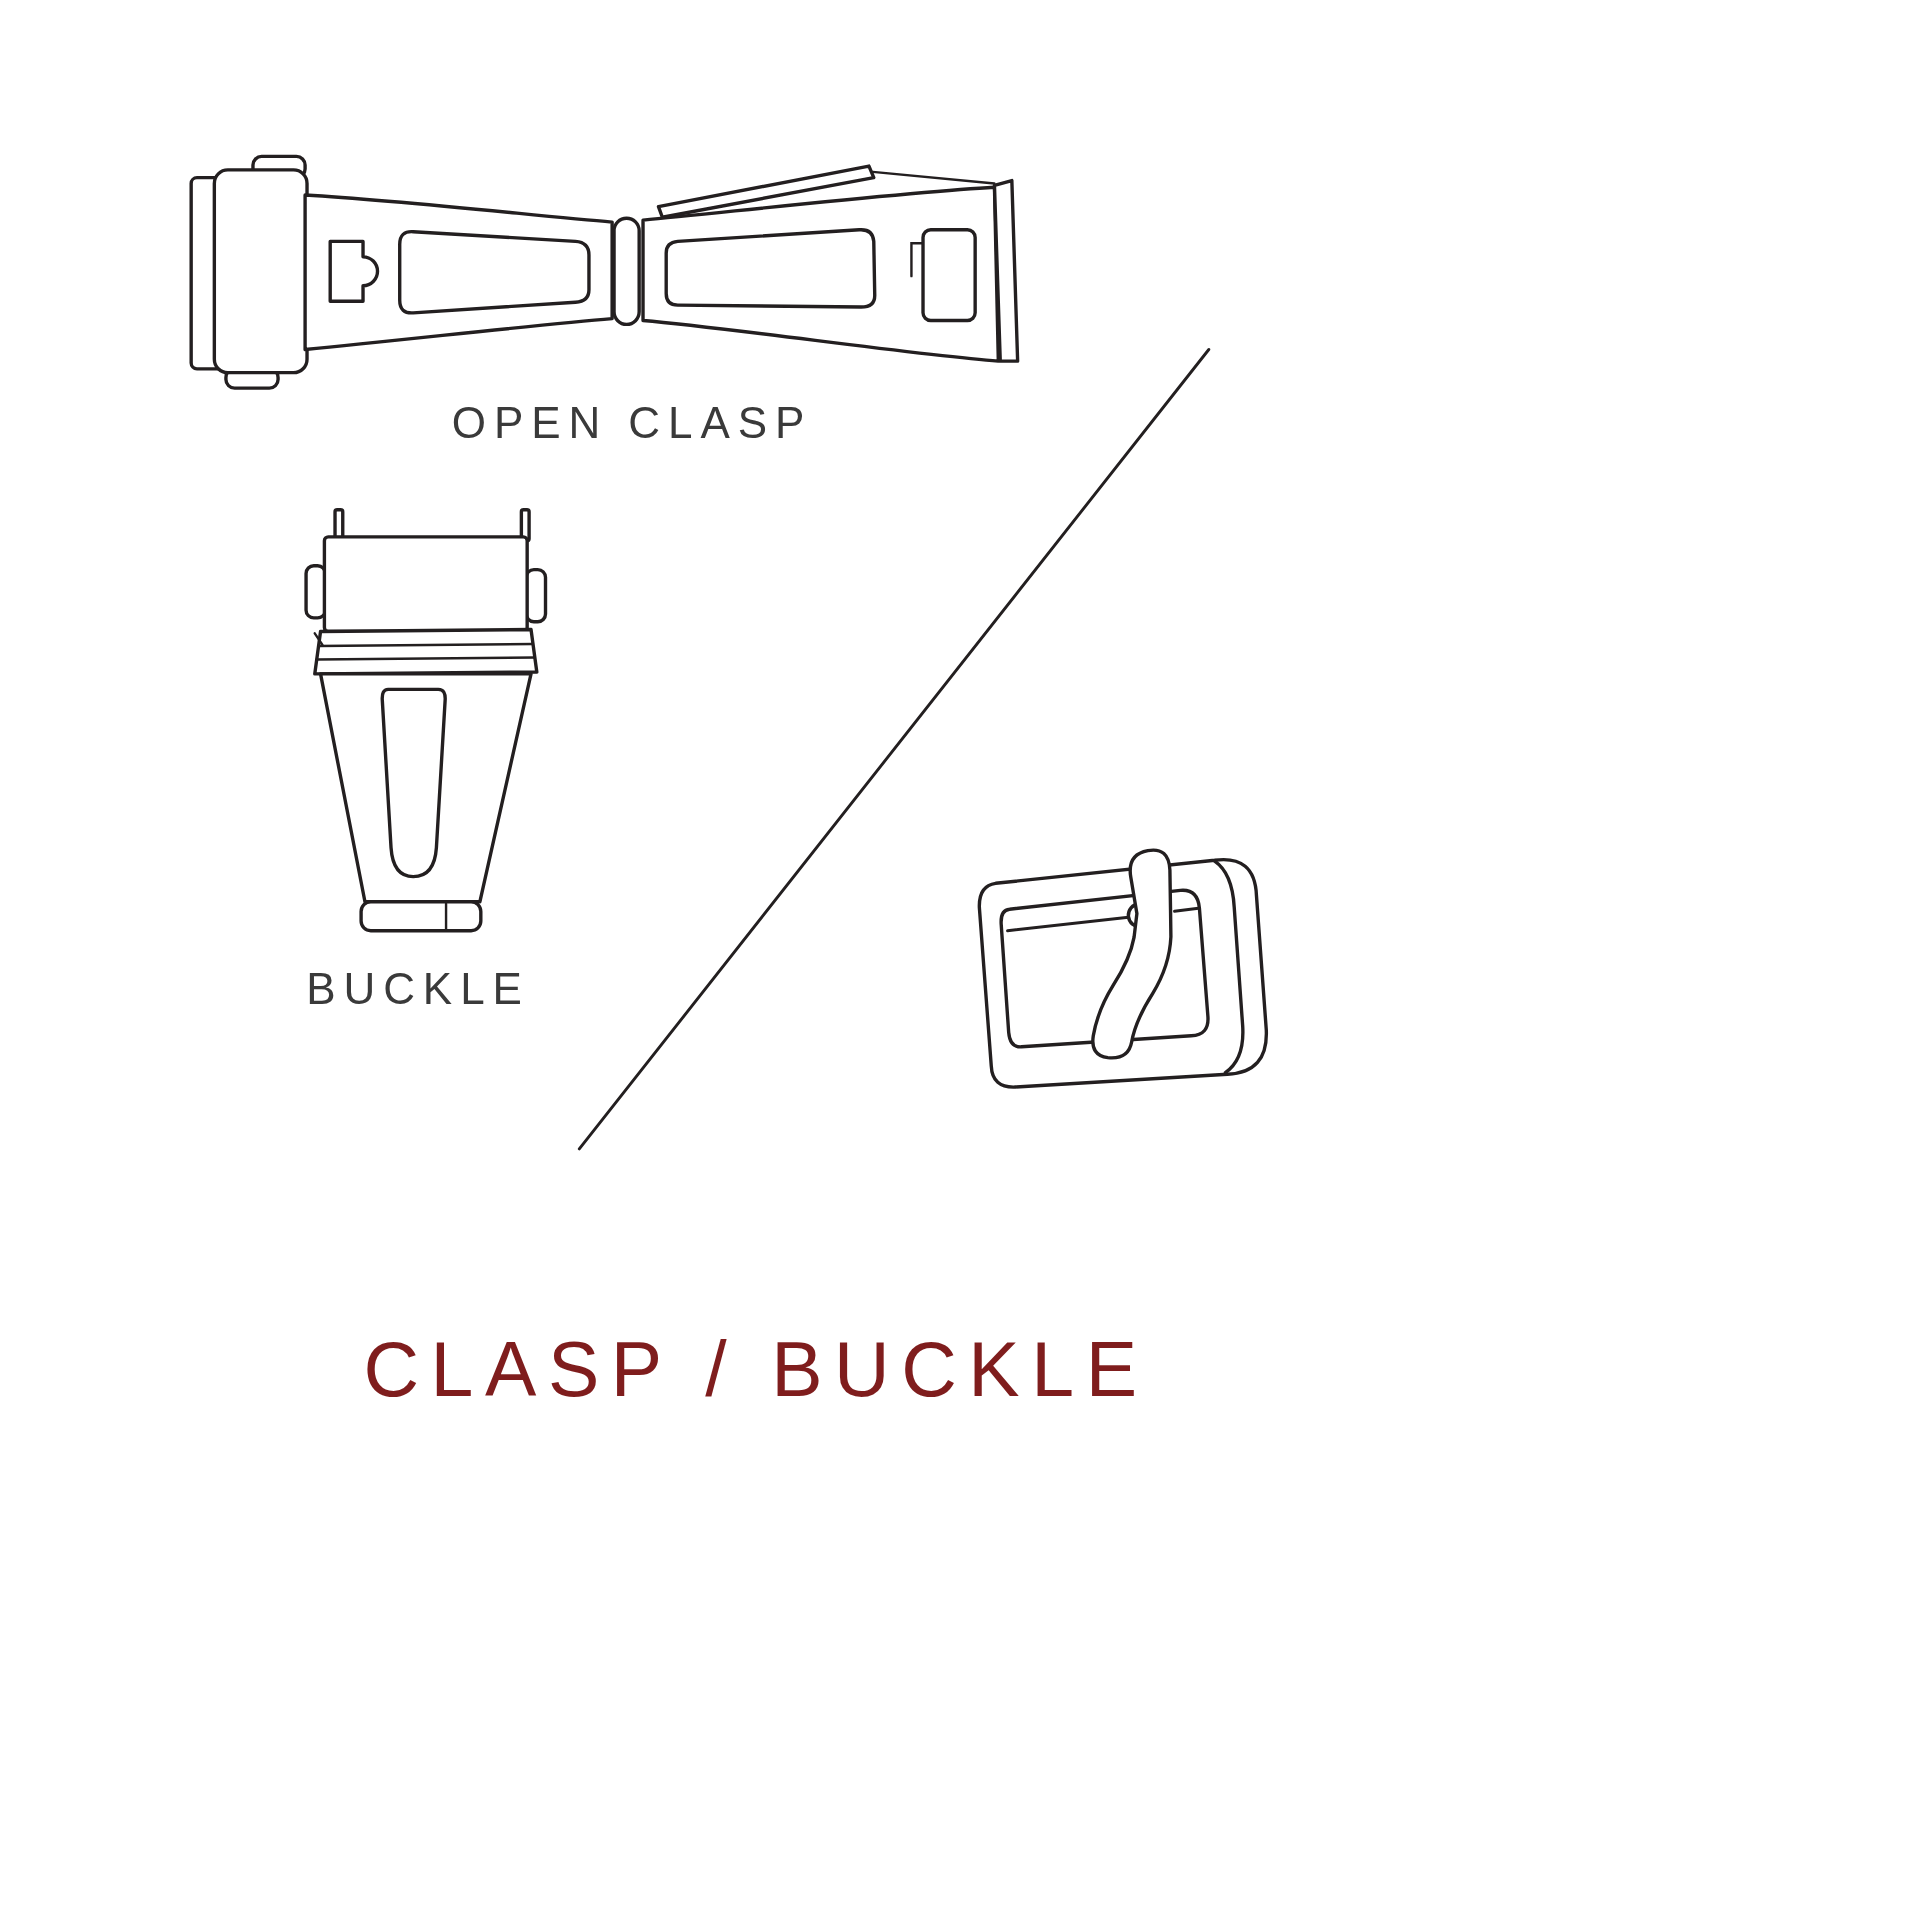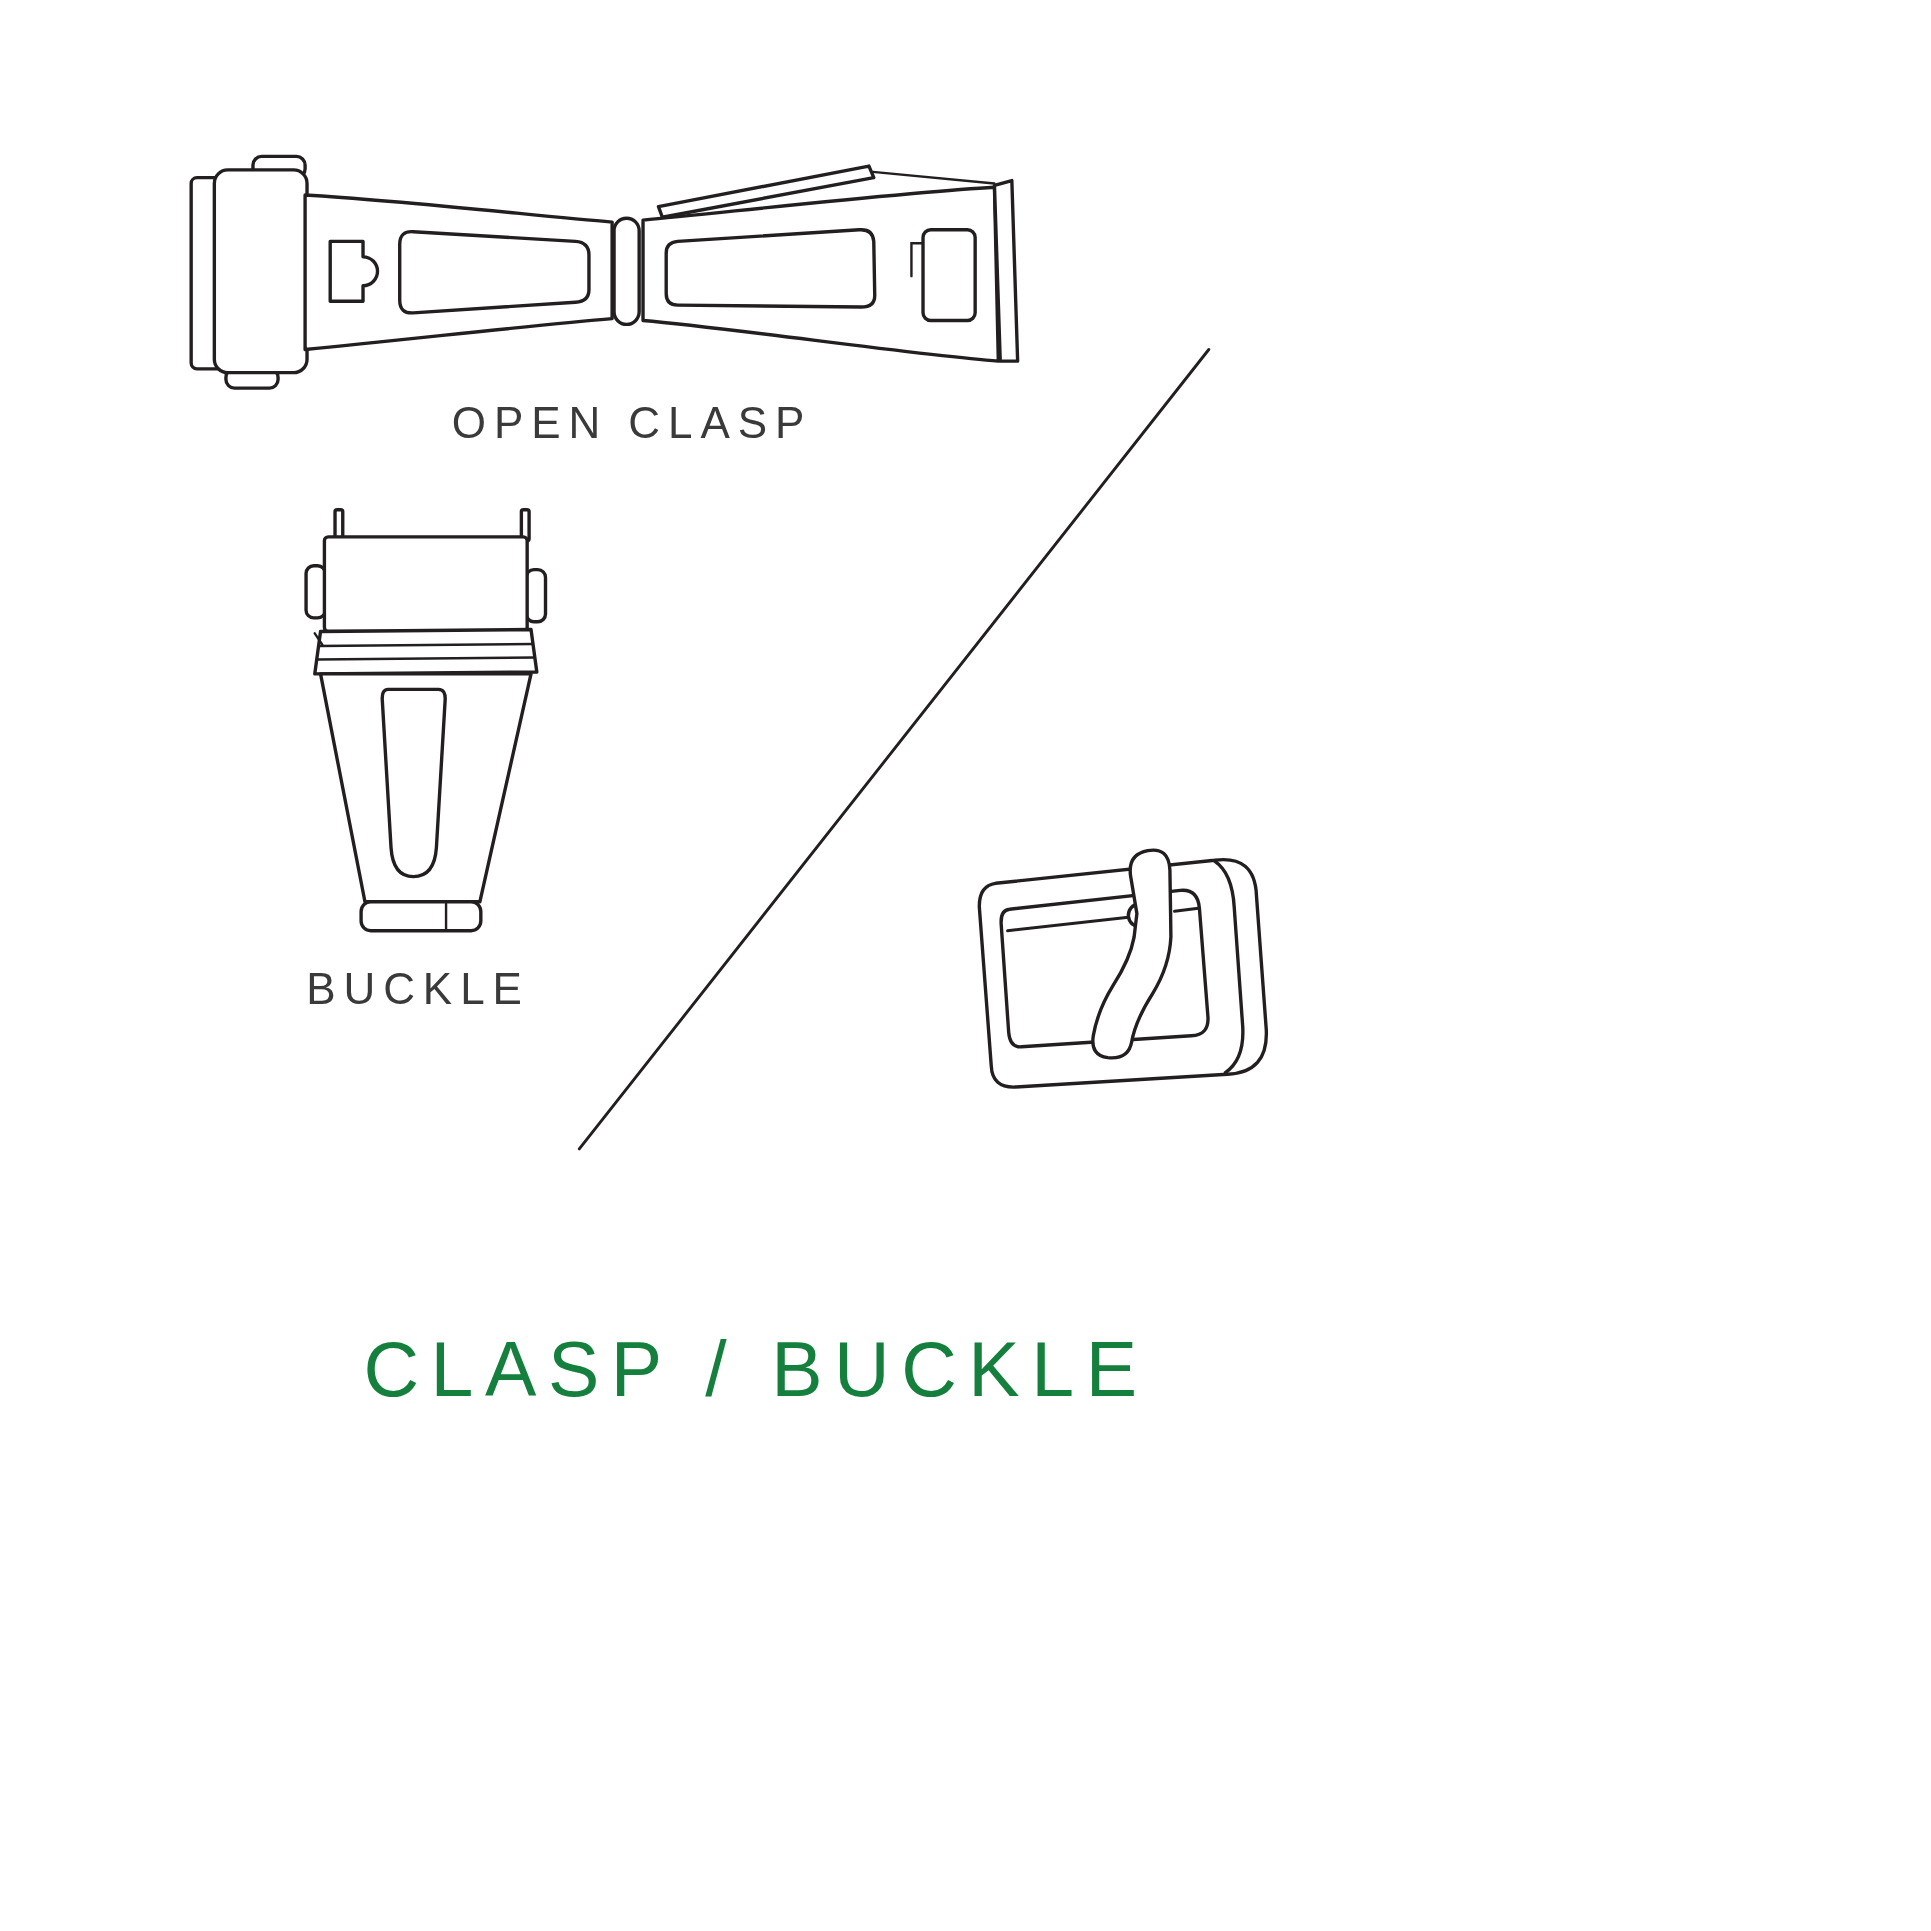--- a/index.html
+++ b/index.html
@@ -10,21 +10,21 @@
   }
   .stage{position:absolute;inset:0;}
   svg.art{position:absolute;left:0;top:0;width:1931px;height:1931px;}
   .label{
     position:absolute;transform:translateX(-50%);
     font-size:44px;letter-spacing:0.18em;color:#3a3a3a;
     font-weight:400;white-space:nowrap;
   }
   .title{
     position:absolute;transform:translateX(-50%);
-    font-size:77px;letter-spacing:0.15em;color:#15803d;
+    font-size:77px;letter-spacing:0.15em;color:#7f1d1d;
     font-weight:300;white-space:nowrap;
   }
   .ln{stroke:#231f20;stroke-width:3.5;fill:#ffffff;stroke-linejoin:round;stroke-linecap:round;}
   .ln-open{stroke:#231f20;stroke-width:3.5;fill:none;stroke-linejoin:round;stroke-linecap:round;}
   .thin{stroke:#231f20;stroke-width:2.5;fill:none;stroke-linecap:round;}
 </style>
 </head>
 <body>
 
 <div class="stage">

